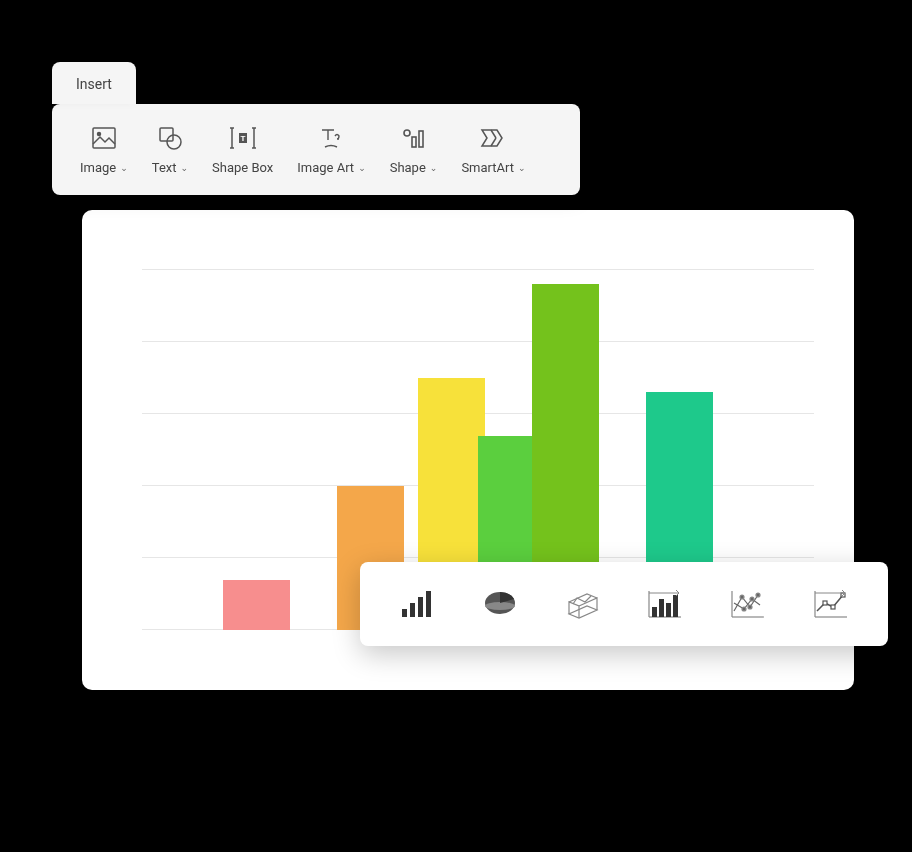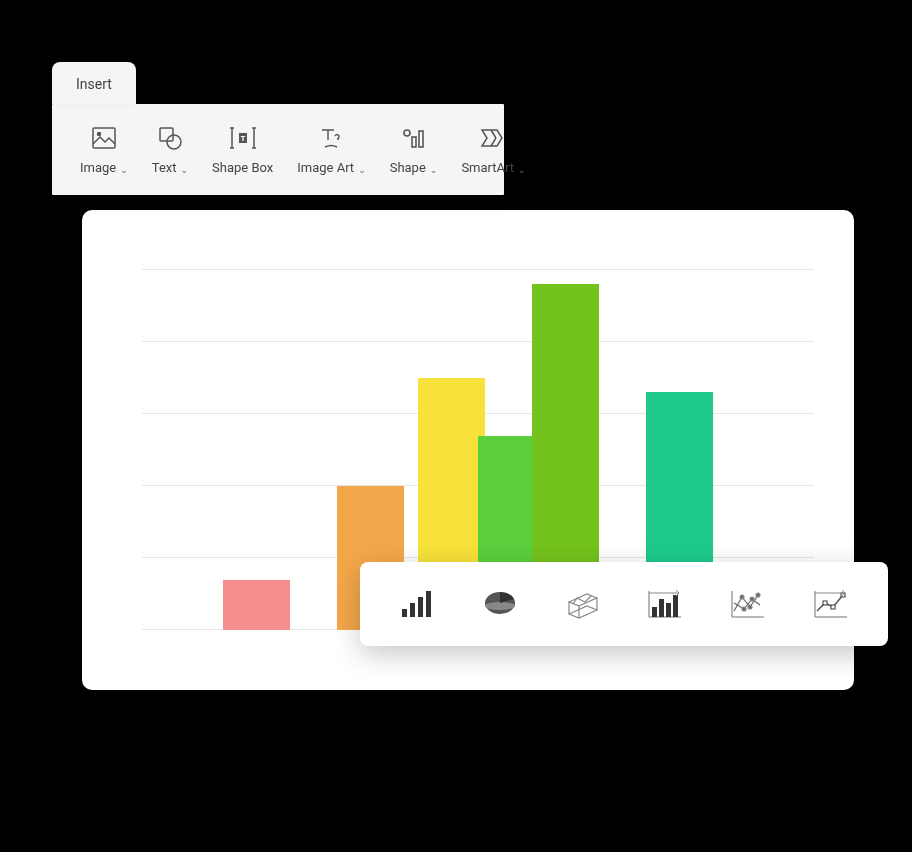--- a/index.html
+++ b/index.html
@@ -11,23 +11,23 @@
       font-family: -apple-system, BlinkMacSystemFont, "Segoe UI", Roboto, sans-serif;
       background: #000;
       width: 912px;
       height: 852px;
       position: relative;
     }
     .ribbon-panel {
       position: absolute;
       top: 104px;
       left: 52px;
-      width: 452px;
+      width: 528px;
       background: #f5f5f5;
-      border-radius: 1px;
+      border-radius: 8px;
       box-shadow: 0 4px 20px rgba(0,0,0,0.15);
       z-index: 3;
     }
     .ribbon-tab {
       display: inline-block;
       padding: 14px 24px 12px 24px;
       background: #f5f5f5;
       border-radius: 8px 8px 0 0;
       font-size: 14px;
       color: #444;
@@ -53,21 +53,21 @@
       height: 28px;
       display: flex;
       align-items: center;
       justify-content: center;
     }
     .ribbon-label {
       font-size: 13px;
       color: #444;
       white-space: nowrap;
       display: flex;
-      align-items: flex-end;
+      align-items: center;
       gap: 4px;
     }
     .chevron {
       font-size: 9px;
       color: #666;
     }
     .canvas {
       position: absolute;
       top: 210px;
       left: 82px;

